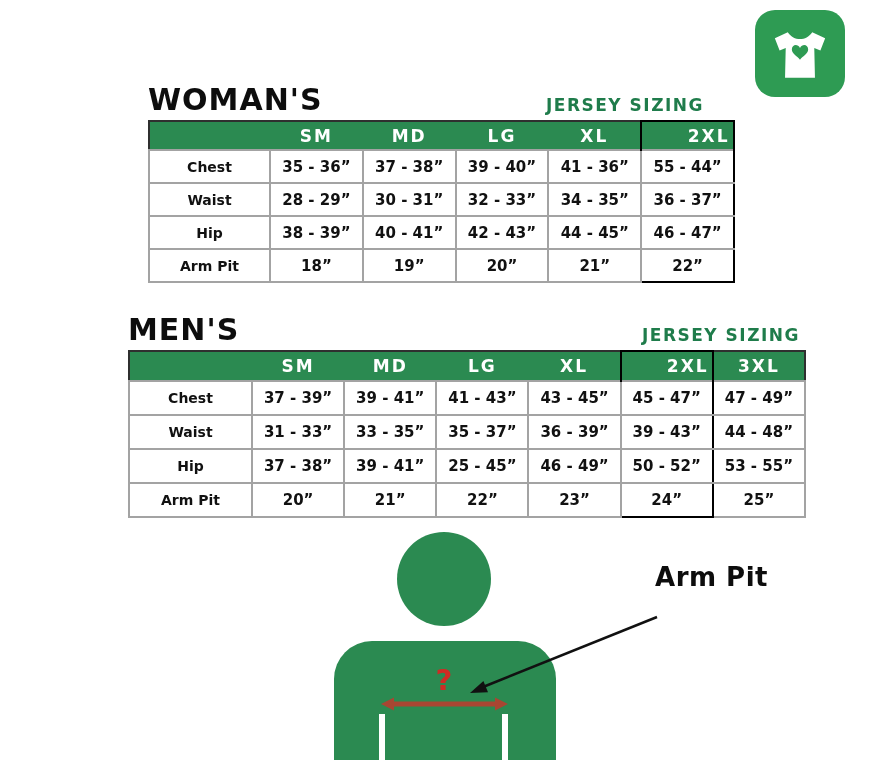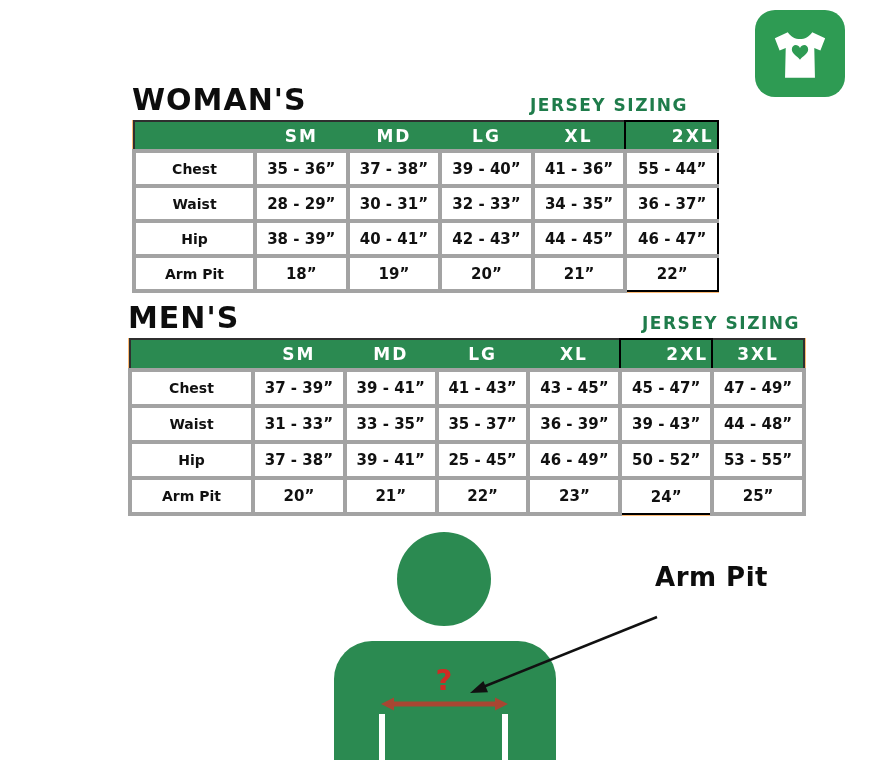--- a/index.html
+++ b/index.html
@@ -10,22 +10,22 @@
     color:#111;
   }
   
   .brand-icon{
     position:absolute;left:755px;top:10px;width:90px;height:87px;
     background:#2e9b53;border-radius:20px;
     display:flex;align-items:center;justify-content:center;
   }
   
   .section{position:absolute;}
-  .sec-womens{left:132px;top:85px;width:587px;}
-  .sec-mens{left:128px;top:303px;width:678px;}
+  .sec-womens{left:148px;top:85px;width:587px;}
+  .sec-mens{left:128px;top:315px;width:678px;}
   .section-head{
     display:flex;justify-content:space-between;align-items:flex-end;
     padding-bottom:5px;
   }
   .section-title{
     font-size:30px;font-weight:800;letter-spacing:1px;line-height:30px;
     color:#0d0d0d;
   }
   .section-subtitle{
     font-size:17px;font-weight:800;letter-spacing:1.5px;line-height:20px;
@@ -38,21 +38,21 @@
     border-collapse:collapse;table-layout:fixed;width:100%;
     border:2px solid #2f2f2f;background:#fdba74;
   }
   table.sizing th{
     background:#2b8a51;color:#fff;font-weight:800;font-size:17px;
     letter-spacing:2px;border:none;text-align:center;
   }
   table.w th{height:25px;}
   table.m th{height:26px;}
   table.sizing td{
-    border:4px solid #a3a3a3;text-align:center;background:#fff;
+    border:2px solid #a3a3a3;text-align:center;background:#fff;
     font-weight:700;font-size:15px;color:#111;
   }
   table.w td{height:29px;}
   table.m td{height:30px;}
   table.sizing td.label-col{font-size:14px;}
   table.w .label-col{width:118px;}
   table.m .label-col{width:120px;}
   
   table.sizing th.hl{border-top:2px solid #000;border-left:2px solid #000;border-right:2px solid #000;padding-left:43px;}
   table.sizing td.hl{border-left:2px solid #000;border-right:2px solid #000;}

